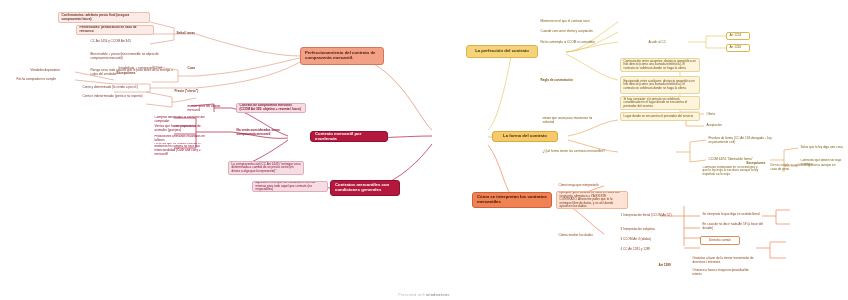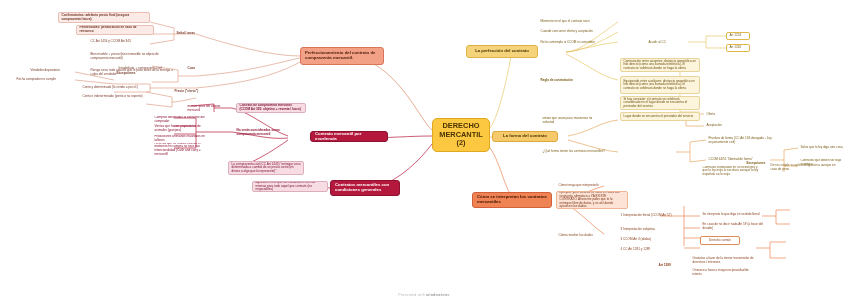--- a/index.html
+++ b/index.html
@@ -160,23 +160,20 @@
     <path d="M776,210 L776,224" stroke="#ef8354"></path>
     <path d="M776,210 L790,210" stroke="#ef8354"></path>
     <path d="M776,224 L790,224" stroke="#ef8354"></path>
     <path d="M756,248 L770,248" stroke="#ef8354"></path>
     <path d="M770,242 L770,258" stroke="#ef8354"></path>
     <path d="M770,242 L786,242" stroke="#ef8354"></path>
     <path d="M770,258 L786,258" stroke="#ef8354"></path>
   </g>
 </svg>
 
-<div class="node n-root" style="left:432px;top:118px;width:58px;height:34px;">
-  <span>DERECHO MERCANTIL (2)</span>
-</div>
 
 <div class="node n-l1 l1-salmon" style="left:300px;top:47px;width:84px;height:18px;">
   <span>Perfeccionamiento del contrato de compraventa mercantil.</span>
 </div>
 
 <div class="node n-l1 l1-crimson" style="left:310px;top:131px;width:78px;height:11px;">
   <span>Contrato mercantil por excelencia</span>
 </div>
 
 <div class="node n-l1 l1-crimson2" style="left:330px;top:180px;width:70px;height:16px;">

